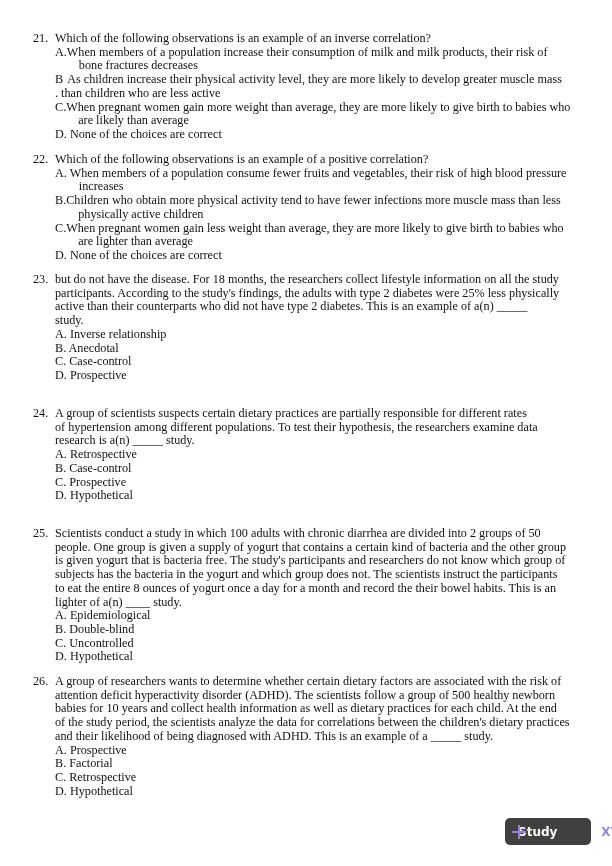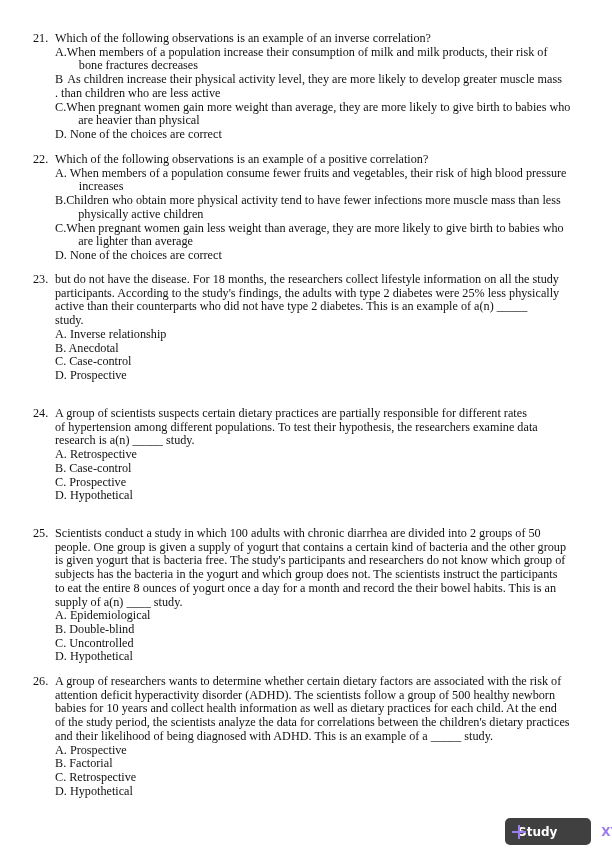--- a/index.html
+++ b/index.html
@@ -53,21 +53,21 @@
             <span class="opt-first">As children increase their physical activity level, they are more likely to develop greater muscle mass</span>
           </span>
       </div>
       <div class="opt">
         <span class="opt-cont dot">.  than children who are less active</span>
       </div>
       <div class="opt">
         <span class="opt-letter">C.</span>
         <span class="opt-text">
             <span class="opt-first">When pregnant women gain more weight than average, they are more likely to give birth to babies who</span>
-            <span class="opt-cont">are heavier than physical</span>
+            <span class="opt-cont">are likely than average</span>
           </span>
       </div>
       <div class="opt">
         <span class="opt-letter">D.</span>
         <span class="opt-text" style="white-space:pre"> None of the choices are correct</span>
       </div>
     </div>
   </div>
 
   <div class="q" style="top:153px">
@@ -167,21 +167,21 @@
 
   <div class="q" style="top:527px">
     <div class="q-head">
       <span class="q-num">25.</span>
       <div class="q-text">
         <span class="opt-first">Scientists conduct a study in which 100 adults with chronic diarrhea are divided into 2 groups of 50</span>
         <span class="opt-first">people. One group is given a supply of yogurt that contains a certain kind of bacteria and the other group</span>
         <span class="opt-first">is given yogurt that is bacteria free. The study's participants and researchers do not know which group of</span>
         <span class="opt-first">subjects has the bacteria in the yogurt and which group does not. The scientists instruct the participants</span>
         <span class="opt-first">to eat the entire 8 ounces of yogurt once a day for a month and record the their bowel habits. This is an</span>
-        <span class="opt-first">supply of a(n) ____ study.</span>
+        <span class="opt-first">lighter of a(n) ____ study.</span>
       </div>
     </div>
     <div class="opts">
       <div class="opt">
           <span class="opt-letter">A.</span>
           <span class="opt-text" style="white-space:pre"> Epidemiological</span>
         </div>
       <div class="opt">
           <span class="opt-letter">B.</span>
           <span class="opt-text" style="white-space:pre"> Double-blind</span>

